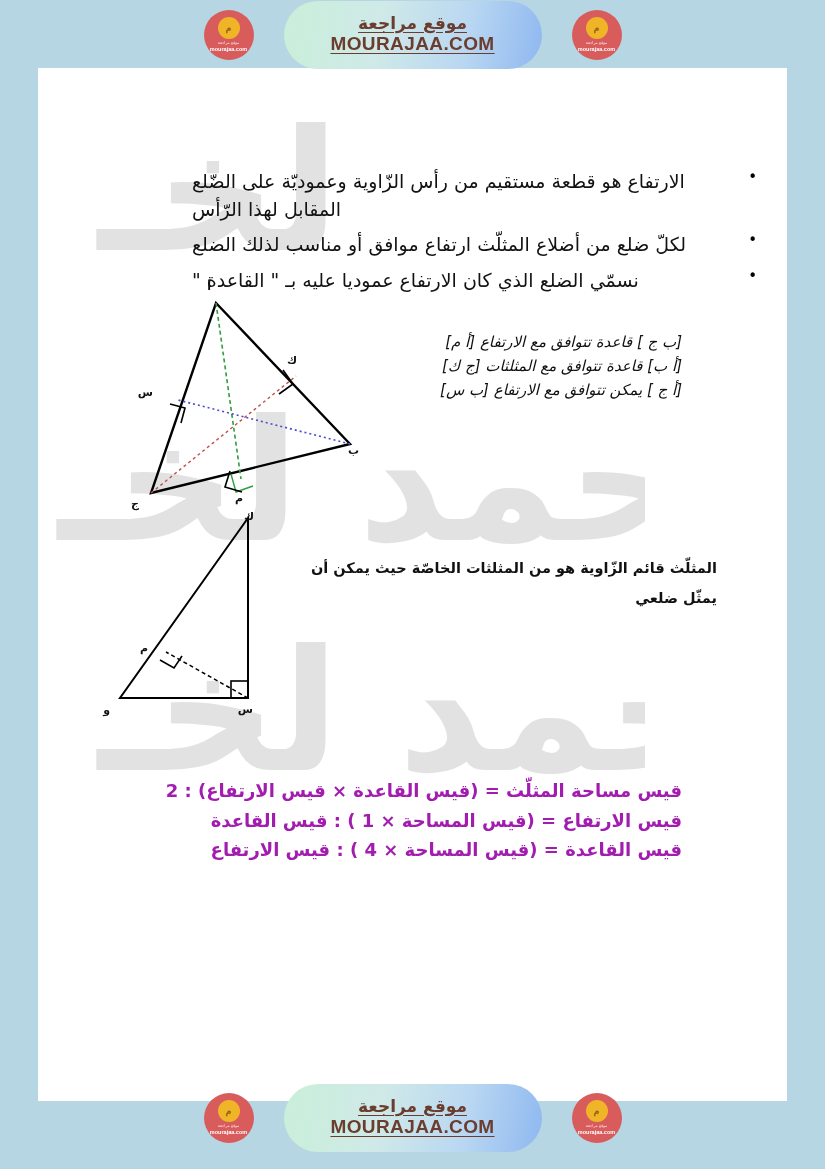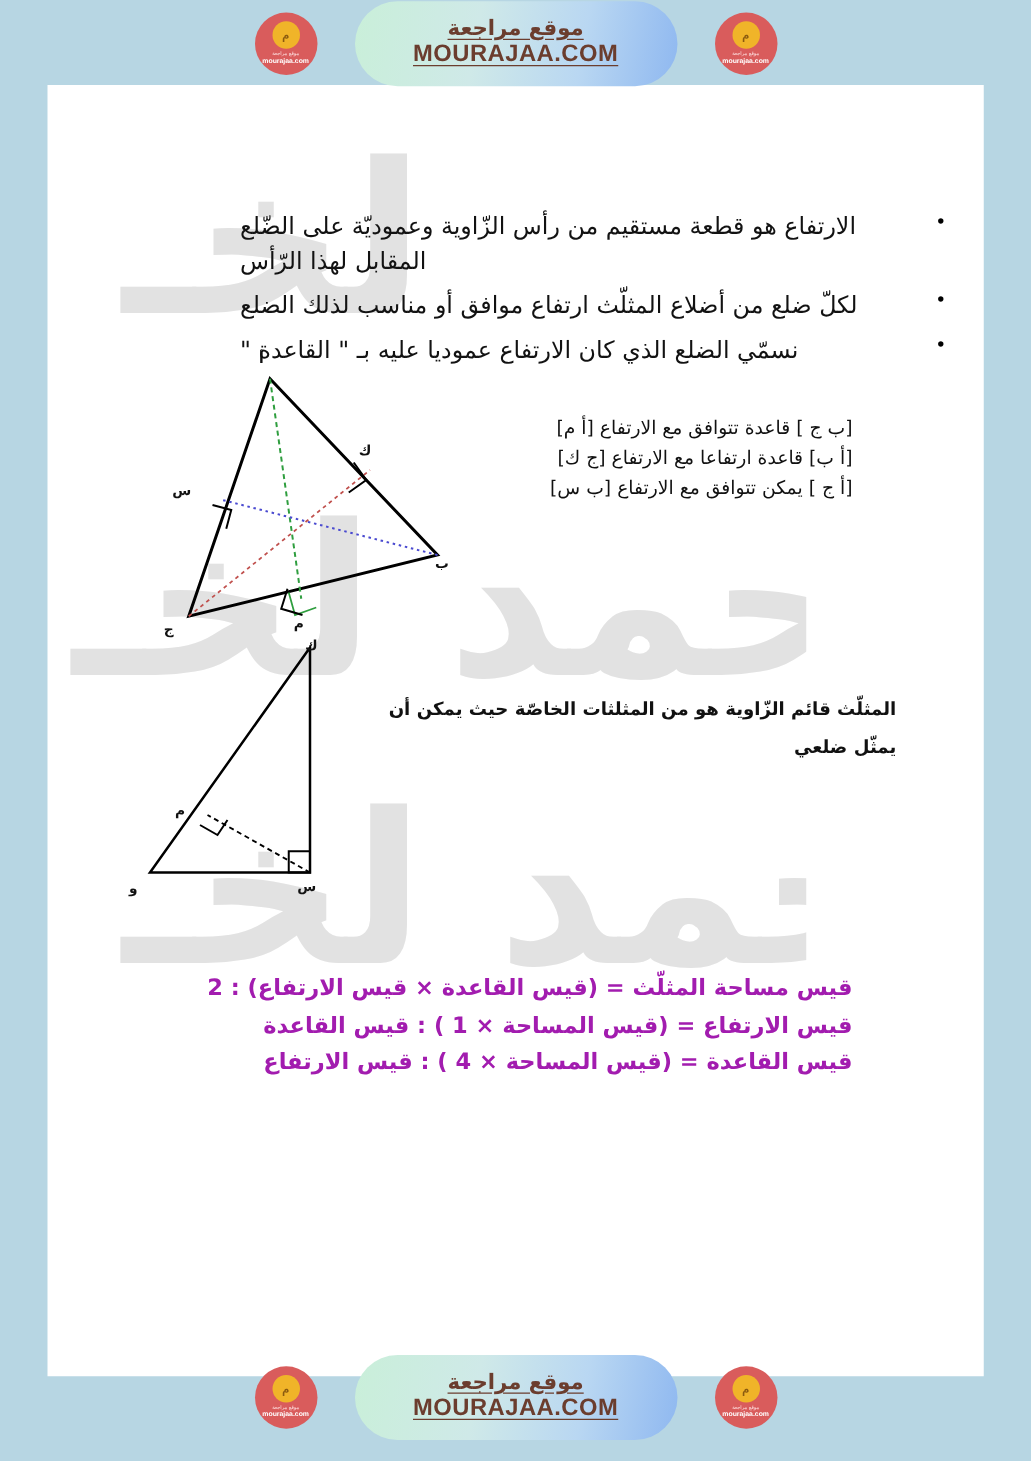--- a/index.html
+++ b/index.html
@@ -79,21 +79,21 @@
     position:relative;padding-right:18px;margin-bottom:8px;
     font-size:19px;color:#121212;line-height:1.45;text-align:left;
   }
   #bullet-list li::before{
     content:"•";position:absolute;right:0;top:-1px;font-size:15px;color:#000;
   }
 
   #figure-one{position:absolute;left:55px;top:208px;width:280px;height:235px;}
   #altitude-pairs{
     position:absolute;right:105px;top:262px;width:295px;
-    direction:rtl;
+    direction:rtl;font-style:italic;
   }
   #altitude-pairs div{
     font-size:15px;color:#111;line-height:1.6;white-space:nowrap;
   }
 
   #figure-two{position:absolute;left:60px;top:438px;width:180px;height:215px;}
   #right-triangle-note{
     position:absolute;right:70px;top:485px;width:420px;
     direction:rtl;text-align:right;
   }
@@ -165,21 +165,21 @@
       <text class="lbl" x="118" y="14">أ</text>
       <text class="lbl" x="266" y="178">ب</text>
       <text class="lbl" x="46" y="231">ج</text>
       <text class="lbl" x="150" y="226">م</text>
       <text class="lbl" x="204" y="88">ك</text>
       <text class="lbl" x="60" y="120">س</text>
     </svg>
 
     <div id="altitude-pairs">
       <div>[ب ج ] قاعدة تتوافق مع الارتفاع [أ م]</div>
-      <div>[أ ب] قاعدة ارتفاعا مع الارتفاع [ج ك]</div>
+      <div>[أ ب] قاعدة تتوافق مع المثلثات [ج ك]</div>
       <div>[أ ج ] يمكن تتوافق مع الارتفاع [ب س]</div>
     </div>
 
     <svg id="figure-two" viewBox="0 0 180 215">
 
       <polygon points="150,12 22,192 150,192" fill="none" stroke="#000" stroke-width="2"></polygon>
 
       <line x1="150" y1="192" x2="68" y2="146" stroke="#000" stroke-width="1.5" stroke-dasharray="4,3"></line>
 
       <path d="M62,154 L76,162 L84,150" fill="none" stroke="#000" stroke-width="1.6"></path>

